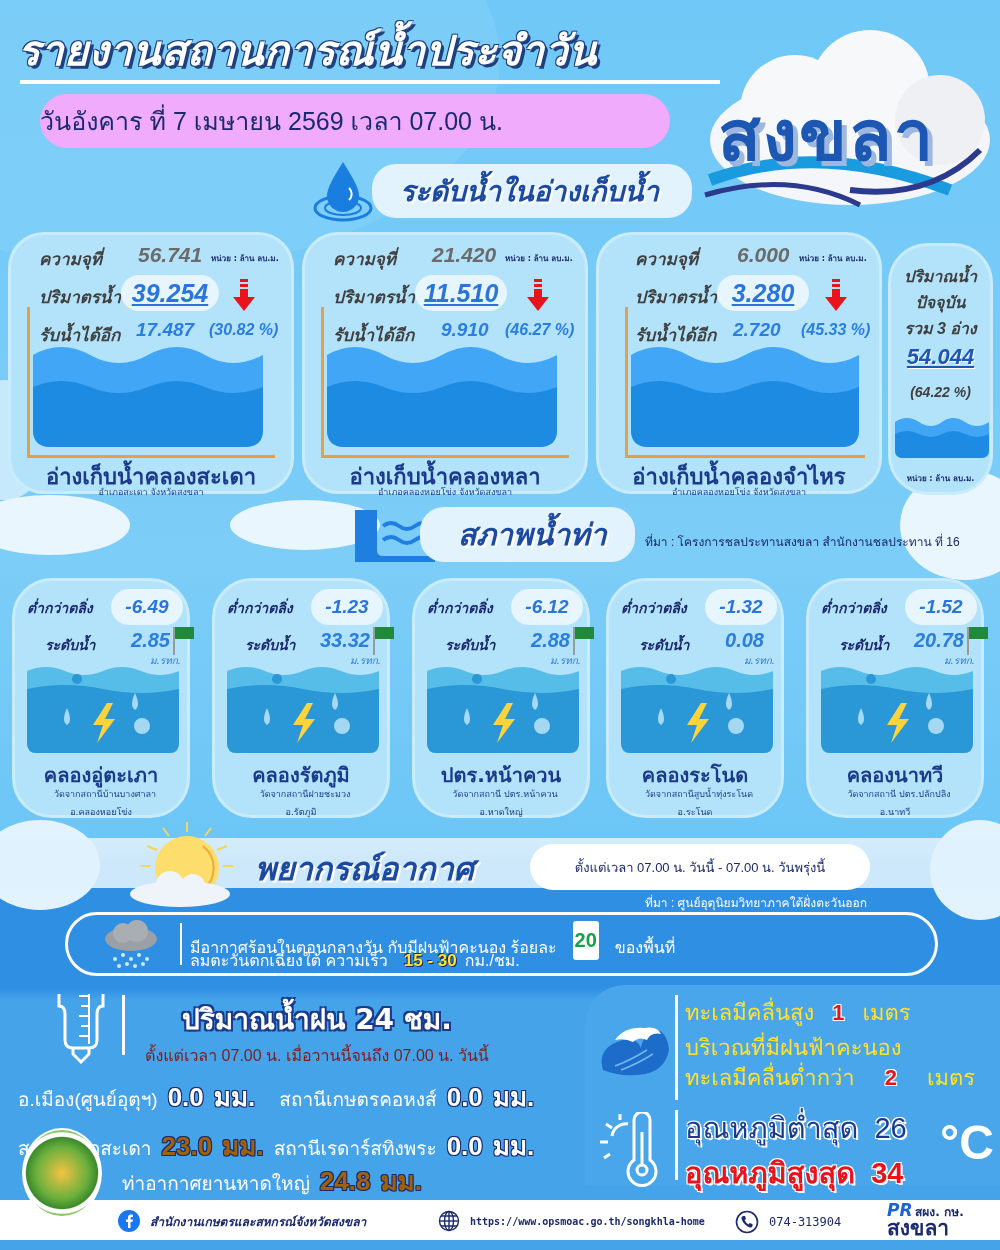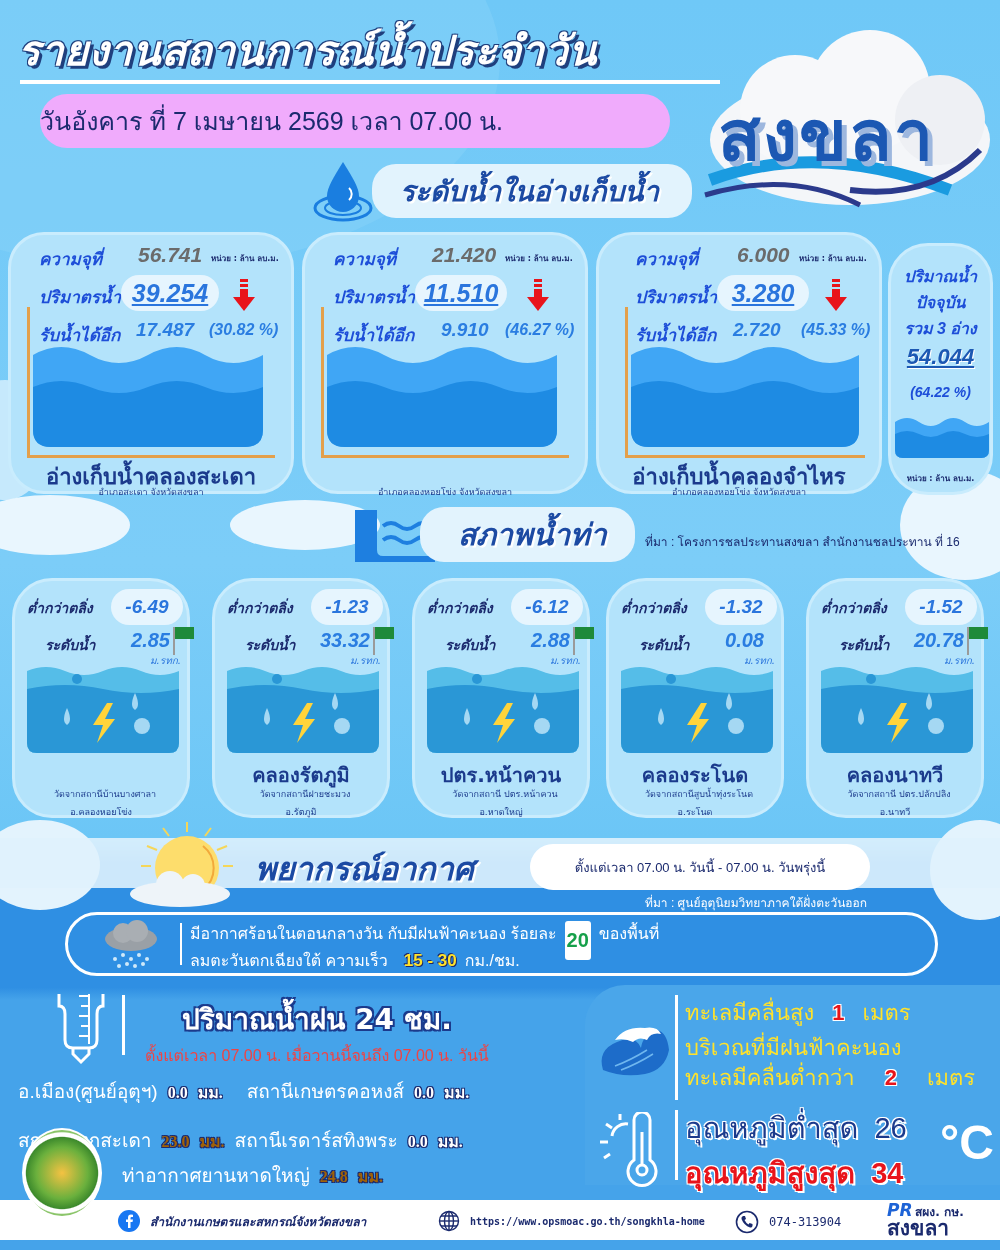--- a/index.html
+++ b/index.html
@@ -11,21 +11,21 @@
   .title{left:18px;top:18px;font-size:41px;font-weight:bold;font-style:italic;color:#fff;letter-spacing:0.5px;text-shadow:3px 3px 0 #1f3f7d,-1px -1px 0 #1f3f7d,1px -1px 0 #1f3f7d,-1px 1px 0 #1f3f7d}
   .title-line{left:20px;top:80px;width:700px;height:4px;background:#fff}
   .date-pill{left:40px;top:94px;width:630px;height:54px;background:#f0abfc;border-radius:27px;color:#1b2a6e;font-size:25px;display:flex;align-items:center;justify-content:flex-start;font-family:"Liberation Sans",sans-serif}
   .cloud-hero{left:700px;top:30px;width:290px;height:190px}
   .songkhla{left:718px;top:80px;font-size:70px;font-weight:bold;color:#1c58b3;text-shadow:5px 5px 0 #9db7de;font-family:"Liberation Sans",sans-serif;letter-spacing:2px}
   .sec-pill{background:#e2f3fd;border-radius:24px;color:#1c4aa3;font-weight:bold;font-style:italic;display:flex;align-items:center}
   .res-title{left:372px;top:164px;width:320px;height:54px;font-size:28px;padding-left:28px;text-shadow:2px 2px 0 #fff}
   .drop-icon{left:305px;top:158px;width:70px;height:66px}
   
   .card{position:absolute;background:#b3e3fb;border-radius:36px;border:3px solid #c9ecfd}
-  .lbl{position:absolute;font-style:italic;font-weight:bold;color:#1d4ed8;font-size:17px;font-family:"Liberation Sans",sans-serif}
+  .lbl{position:absolute;font-style:italic;font-weight:bold;color:#404040;font-size:17px;font-family:"Liberation Sans",sans-serif}
   .cap{position:absolute;font-style:italic;font-weight:bold;color:#6b6b6b;font-size:21px;font-family:"Liberation Sans",sans-serif}
   .unit{position:absolute;font-size:8px;font-weight:bold;color:#1b2a6e}
   .vol-pill{position:absolute;background:#e6f5fe;border-radius:18px;height:36px;display:flex;align-items:center;justify-content:center;font-style:italic;font-weight:bold;font-size:25px;color:#2a75dd;text-decoration:underline;font-family:"Liberation Sans",sans-serif}
   .avail{position:absolute;font-style:italic;font-weight:bold;color:#2a7de1;font-size:19px;font-family:"Liberation Sans",sans-serif}
   .arrow{position:absolute;width:22px;height:32px}
   .tank{position:absolute}
   .axis{position:absolute;background:#e3a04b}
   .res-name{position:absolute;font-weight:bold;color:#1b3a8c;font-size:22px;text-align:center;width:100%;left:0}
   .res-sub{position:absolute;font-size:9px;color:#1b3a8c;text-align:center;width:100%;left:0}
   .total-card{left:888px;top:243px;width:105px;height:252px}
@@ -44,30 +44,30 @@
   .st-name{position:absolute;left:0;top:178px;width:100%;text-align:center;font-weight:bold;color:#1b3a8c;font-size:20px}
   .st-src{position:absolute;left:4px;top:206px;width:100%;text-align:center;font-size:9px;color:#1b3a8c}
   .st-dist{position:absolute;left:0;top:224px;width:100%;text-align:center;font-size:9px;color:#1b3a8c}
   
   .fc-band{left:0;top:838px;width:1000px;height:50px;background:#dff2fd;opacity:0.9}
   .fc-title{left:255px;top:843px;font-size:32px;font-weight:bold;font-style:italic;color:#1c4aa3;text-shadow:2px 2px 0 #fff}
   .fc-time{left:530px;top:844px;width:340px;height:46px;background:#fff;border-radius:23px;display:flex;align-items:center;justify-content:center;font-size:13px;color:#1b2a6e;font-family:"Liberation Sans",sans-serif}
   .fc-src{left:645px;top:893px;font-size:12px;color:#fff;font-family:"Liberation Sans",sans-serif}
   .fc-box{left:65px;top:912px;width:873px;height:64px;border:3px solid #fff;border-radius:32px}
   .fc-line{position:absolute;left:112px;top:8px;width:2px;height:42px;background:#fff}
-  .fc-t1{position:absolute;left:122px;top:6px;font-size:16px;color:#fff;font-family:"Liberation Sans",sans-serif;display:flex;align-items:flex-start;gap:8px}
+  .fc-t1{position:absolute;left:122px;top:6px;font-size:16px;color:#fff;font-family:"Liberation Sans",sans-serif;display:flex;align-items:flex-end;gap:16px}
   .fc-t2{position:absolute;left:122px;top:33px;font-size:16px;color:#fff;font-family:"Liberation Sans",sans-serif;display:flex;align-items:center;gap:8px}
   .hl-green{color:#16a04a;background:#fff;font-weight:bold;font-size:20px;padding:8px 2px;border-radius:3px}
   .hl-yellow{color:#ffe22b;font-weight:bold;font-size:17px;text-shadow:1px 1px 0 #1b2a6e,-1px -1px 0 #1b2a6e}
   
   .rain-panel{left:0;top:985px;width:580px;height:200px}
   .rain-title{left:182px;top:997px;font-size:28px;font-weight:bold;color:#fff;text-shadow:2px 2px 0 #1b3a8c,-2px -2px 0 #1b3a8c,2px -2px 0 #1b3a8c,-2px 2px 0 #1b3a8c}
-  .rain-sub{left:145px;top:1043px;font-size:16px;color:#ef4444;font-family:"Liberation Sans",sans-serif}
+  .rain-sub{left:145px;top:1043px;font-size:16px;color:#7f1d1d;font-family:"Liberation Sans",sans-serif}
   .rain-row{position:absolute;font-size:19px;color:#fff;font-family:"Liberation Sans",sans-serif;display:flex;align-items:baseline;gap:10px;white-space:nowrap}
-  .rv{font-family:Liberation Serif, serif;font-weight:bold;font-size:16px;color:#fff;text-shadow:1px 1px 0 #1b2a6e,-1px -1px 0 #1b2a6e,1px -1px 0 #1b2a6e,-1px 1px 0 #1b2a6e}
+  .rv{font-family:Liberation Sans, sans-serif;font-weight:bold;font-size:26px;color:#fff;text-shadow:1px 1px 0 #1b2a6e,-1px -1px 0 #1b2a6e,1px -1px 0 #1b2a6e,-1px 1px 0 #1b2a6e}
   .rv.g{color:#a16207}
   .rain-vline{left:122px;top:995px;width:3px;height:60px;background:#fff}
   
   .sea-panel{left:585px;top:985px;width:415px;height:200px;background:#4aa6ea;border-top-left-radius:40px}
   .sea-line{position:absolute;width:3px;background:#fff}
   .sea-t{position:absolute;font-size:22px;color:#ffe22b;font-family:"Liberation Sans",sans-serif;white-space:nowrap}
   .red-n{color:#e8141b;font-weight:bold;text-shadow:1px 1px 0 #fff,-1px -1px 0 #fff,1px -1px 0 #fff,-1px 1px 0 #fff;display:inline-block;margin:0 18px}
   .tmin{position:absolute;left:685px;top:1105px;font-size:29px;color:#1b3a8c;text-shadow:2px 2px 0 #fff,-1px -1px 0 #fff,1px -1px 0 #fff,-1px 1px 0 #fff;font-family:"Liberation Sans",sans-serif;white-space:nowrap}
   .tmax{position:absolute;left:685px;top:1150px;font-size:29px;color:#e8141b;text-shadow:2px 2px 0 #fff,-1px -1px 0 #fff,1px -1px 0 #fff,-1px 1px 0 #fff;font-family:"Liberation Sans",sans-serif;white-space:nowrap;font-weight:bold}
   .deg{position:absolute;left:940px;top:1115px;font-size:48px;color:#fff;font-weight:bold;font-family:"Liberation Sans",sans-serif}
@@ -155,20 +155,21 @@
     </svg>
   <div class="lbl" style="left:28px;top:86px">รับน้ำได้อีก</div>
   <div class="avail" style="left:136px;top:84px">9.910</div>
   <div class="avail" style="left:200px;top:86px;font-size:16px">(46.27 %)</div>
   <div class="axis" style="left:16px;top:72px;width:3px;height:150px"></div>
   <div class="axis" style="left:16px;top:220px;width:248px;height:3px"></div>
   <svg class="tank" style="left:22px;top:110px;width:230px;height:102px" viewBox="0 0 230 102" preserveAspectRatio="none">
     <path d="M0 10 Q28 -6 57 10 T115 10 T172 10 T230 10 L230 85 Q230 102 212 102 L18 102 Q0 102 0 85Z" fill="#40a6f5"></path>
     <path d="M0 42 Q28 30 57 42 T115 42 T172 42 T230 42 L230 85 Q230 102 212 102 L18 102 Q0 102 0 85Z" fill="#1e8be3"></path>
   </svg>
+  <div class="res-name" style="top:224px">อ่างเก็บน้ำคลองหลา</div>
   <div class="res-sub" style="top:250px">อำเภอคลองหอยโข่ง จังหวัดสงขลา</div>
 </div>
 
 <div class="card" style="left:596px;top:232px;width:286px;height:262px">
   <div class="lbl" style="left:36px;top:10px">ความจุที่</div>
   <div class="cap" style="left:138px;top:8px">6.000</div>
   <div class="unit" style="left:200px;top:17px">หน่วย : ล้าน ลบ.ม.</div>
   <div class="lbl" style="left:36px;top:48px">ปริมาตรน้ำ</div>
   <div class="vol-pill" style="left:118px;top:40px;width:92px">3.280</div>
   <svg class="arrow" style="left:226px;top:44px" viewBox="0 0 22 32">
@@ -225,20 +226,21 @@
   <div class="st-unit">ม.รทก.</div>
   <svg class="st-tank" viewBox="0 0 152 90" preserveAspectRatio="none">
       <path d="M0 8 Q19 0 38 8 T76 8 T114 8 T152 8 L152 80 Q152 90 142 90 L10 90 Q0 90 0 80Z" fill="#55bde8"></path>
       <path d="M0 26 Q38 18 76 26 T152 26 L152 80 Q152 90 142 90 L10 90 Q0 90 0 80Z" fill="#2a97d6"></path>
       <circle cx="50" cy="16" r="5" fill="#2a97d6"></circle>
       <path d="M40 45 Q34 58 40 62 Q46 58 40 45Z" fill="#a5d8f3"></path>
       <path d="M108 30 Q102 43 108 47 Q114 43 108 30Z" fill="#a5d8f3"></path>
       <circle cx="115" cy="63" r="8" fill="#a5d8f3"></circle>
       <path d="M80 40 L66 62 L76 62 L70 80 L88 56 L78 56 L86 40Z" fill="#ffd43b"></path>
     </svg>
+  <div class="st-name">คลองอู่ตะเภา</div>
   <div class="st-src">วัดจากสถานีบ้านบางศาลา</div>
   <div class="st-dist">อ.คลองหอยโข่ง</div>
 </div>
 
 <div class="st-card" style="left:212px">
   <div class="st-lbl1">ต่ำกว่าตลิ่ง</div>
   <div class="st-pill">-1.23</div>
   <div class="st-lbl2">ระดับน้ำ</div>
   <div class="st-lvl">33.32</div>
   <svg class="flag" viewBox="0 0 22 28">

